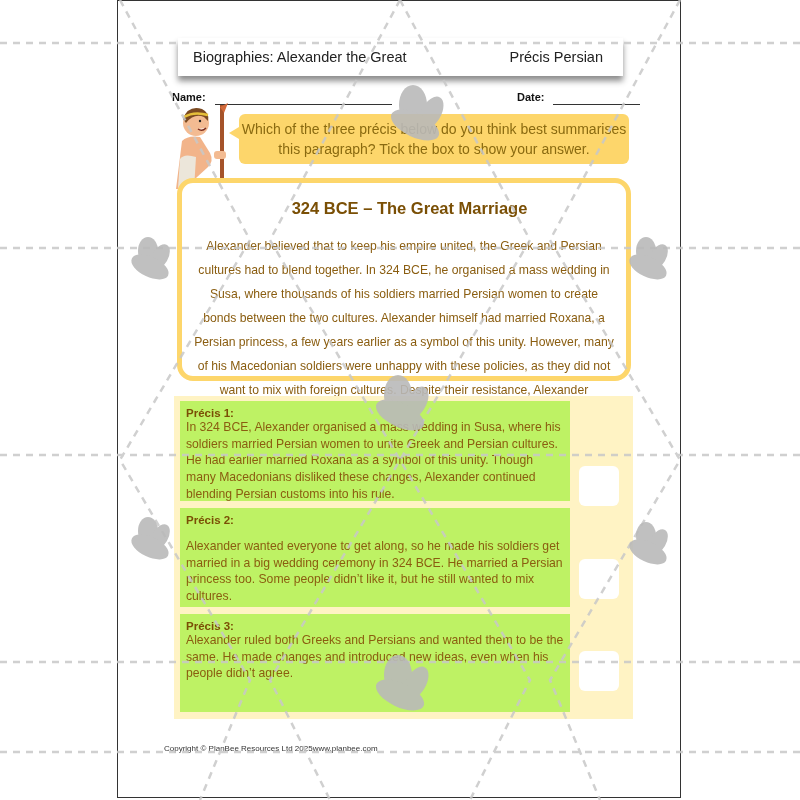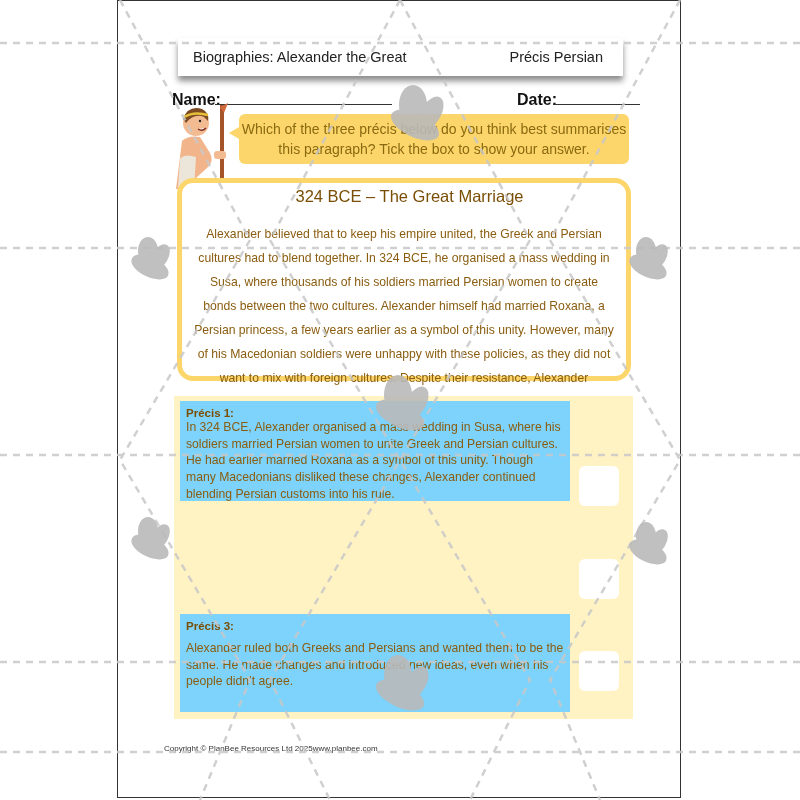--- a/index.html
+++ b/index.html
@@ -1,32 +1,32 @@
 <!DOCTYPE html>
 <html><head>
 <meta charset="utf-8">
 <style>
   html, body { margin:0; padding:0; background:#ffffff; }
   body { width:800px; height:800px; position:relative; overflow:hidden; font-family:"Liberation Sans", sans-serif; }
   .page { position:absolute; left:117px; top:0; width:564px; height:798px; border:1px solid #333; border-top:1px solid #333; background:#fff; box-sizing:border-box; overflow:hidden; }
   .watermark { position:absolute; left:0; top:0; width:800px; height:800px; pointer-events:none; z-index:5; }
   .header-box { position:absolute; left:60px; top:37px; width:445px; height:38px; background:#fff; box-shadow:0 5px 6px rgba(0,0,0,0.45); display:flex; justify-content:space-between; align-items:center; padding:0 20px 0 15px; box-sizing:border-box; font-size:14.5px; color:#222; }
-  .name-row { position:absolute; left:54px; top:90px; width:456px; height:16px; font-size:16px; font-weight:bold; color:#111; }
+  .name-row { position:absolute; left:54px; top:90px; width:456px; height:16px; font-size:11px; font-weight:bold; color:#111; }
   .name-row .lbl-name { position:absolute; left:0; top:0; }
   .name-row .line-name { position:absolute; left:43px; top:13px; width:177px; border-bottom:1px solid #333; }
   .name-row .lbl-date { position:absolute; left:345px; top:0; }
   .name-row .line-date { position:absolute; left:381px; top:13px; width:87px; border-bottom:1px solid #333; }
   .character { position:absolute; left:56px; top:100px; width:60px; height:88px; }
   .speech { position:absolute; left:121px; top:113px; width:390px; height:50px; background:#fdd66b; border-radius:6px; color:#8a6a10; font-size:14px; text-align:center; line-height:20px; padding-top:5px; box-sizing:border-box; }
   .speech:before { content:""; position:absolute; left:-10px; top:13px; border-top:6px solid transparent; border-bottom:6px solid transparent; border-right:10px solid #fdd66b; }
   .para-box { position:absolute; left:59px; top:177px; width:454px; height:203px; border:5px solid #fdd66b; border-radius:16px; box-sizing:border-box; background:#fff; text-align:center; color:#8a5a05; }
-  .para-title { font-size:16.5px; font-weight:normal; color:#7a4f05; margin-top:4px;padding-left:11px; }
+  .para-title { font-size:16.5px; font-weight:bold; color:#7a4f05; margin-top:16px;padding-left:11px; }
   .para-text { font-size:12.2px; line-height:24px; color:#8a5d10; margin:16px 10px 0 10px; }
   .precis-panel { position:absolute; left:56px; top:395px; width:459px; height:323px; background:#fff3c4; }
-  .precis-card { position:absolute; left:6px; width:390px; background:#7dd3fc; padding:6px 6px; box-sizing:border-box; color:#8a5d10; }
+  .precis-card { position:absolute; left:6px; width:390px; background:#bef264; padding:6px 6px; box-sizing:border-box; color:#8a5d10; }
   .precis-label { font-size:11.5px; font-weight:bold; color:#7a4f05; }
   .precis-text { font-size:12.2px; line-height:16.7px; }
   .tickbox { position:absolute; left:405px; width:40px; height:40px; background:#fff; border-radius:6px; }
   .footer { position:absolute; left:46px; top:743px; width:456px; font-size:8px; color:#333; display:flex; justify-content:flex-start; }
 </style>
 </head>
 <body>
 
 <div class="page">
 
@@ -65,24 +65,28 @@
     <div class="para-text">Alexander believed that to keep his empire united, the Greek and Persian cultures had to blend together. In 324 BCE, he organised a mass wedding in Susa, where thousands of his soldiers married Persian women to create bonds between the two cultures. Alexander himself had married Roxana, a Persian princess, a few years earlier as a symbol of this unity. However, many of his Macedonian soldiers were unhappy with these policies, as they did not want to mix with foreign cultures. Despite their resistance, Alexander continued to introduce Persian customs into his rule, seeing himself as the ruler of both the East and West.</div>
   </div>
 
   <div class="precis-panel">
     <div class="precis-card" style="top:5px;height:100px;">
       <div class="precis-label">Précis 1:</div>
       <div class="precis-text">In 324 BCE, Alexander organised a mass wedding in Susa, where his soldiers married Persian women to unite Greek and Persian cultures. He had earlier married Roxana as a symbol of this unity. Though many Macedonians disliked these changes, Alexander continued blending Persian customs into his rule.</div>
     </div>
     <div class="tickbox" style="top:70px;"></div>
 
+    <div class="precis-card" style="top:112px;height:99px;">
+      <div class="precis-label" style="margin-bottom:12px;">Précis 2:</div>
+      <div class="precis-text">Alexander wanted everyone to get along, so he made his soldiers get married in a big wedding ceremony in 324 BCE. He married a Persian princess too. Some people didn’t like it, but he still wanted to mix cultures.</div>
+    </div>
     <div class="tickbox" style="top:163px;"></div>
 
     <div class="precis-card" style="top:218px;height:98px;">
-      <div class="precis-label" style="margin-bottom:8px;">Précis 3:</div>
+      <div class="precis-label" style="margin-bottom:0;">Précis 3:</div>
       <div class="precis-text">Alexander ruled both Greeks and Persians and wanted them to be the same. He made changes and introduced new ideas, even when his people didn’t agree.</div>
     </div>
     <div class="tickbox" style="top:255px;"></div>
   </div>
 
   <div class="footer">
     <span>Copyright © PlanBee Resources Ltd 2025</span>
     <span>www.planbee.com</span>
   </div>
 </div>

